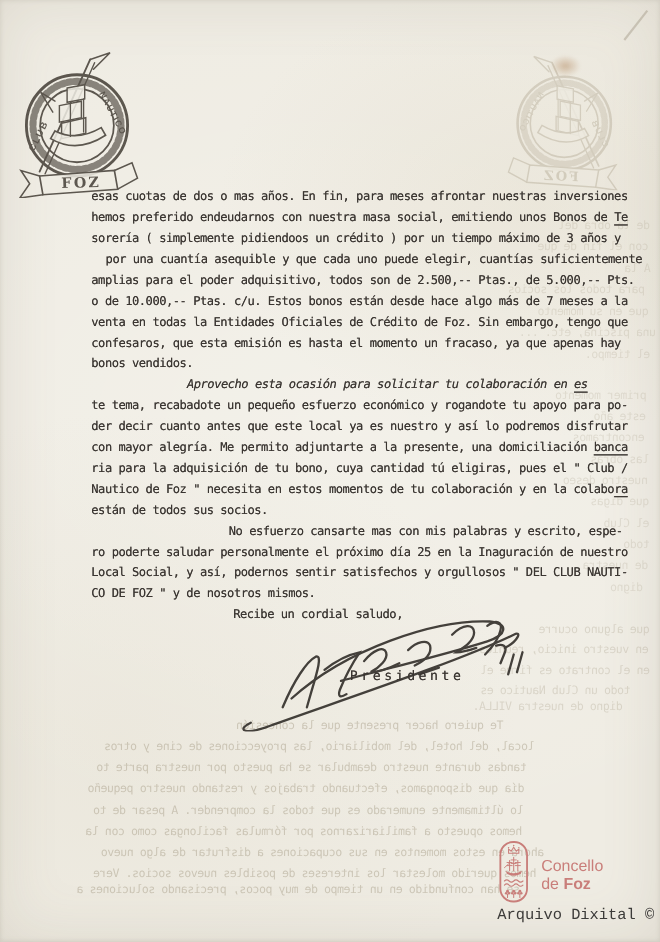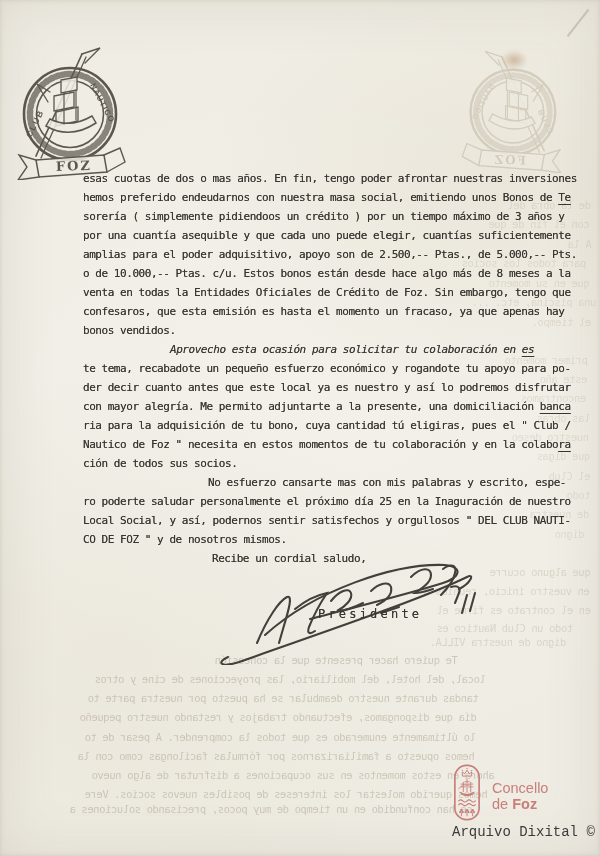--- a/index.html
+++ b/index.html
@@ -117,36 +117,36 @@
       <div class="bl bl-bottom" style="left: 88px; top: 692px;">tandas durante nuestro deambular se ha puesto por nuestra parte to</div>
       <div class="bl bl-bottom" style="left: 80px; top: 711px;">día que dispongamos, efectuando trabajos y restando nuestro pequeño</div>
       <div class="bl bl-bottom" style="left: 85px; top: 731px;">lo últimamente enumerado es que todos la comprender. A pesar de to</div>
       <div class="bl bl-bottom" style="left: 78px; top: 750px;">hemos opuesto a familiarizarnos por fórmulas facilongas como con la</div>
       <div class="bl bl-bottom" style="left: 92px; top: 769px;">ahora en estos momentos en sus ocupaciones a disfrutar de algo nuevo</div>
       <div class="bl bl-bottom" style="left: 85px; top: 788px;">hemos querido molestar los intereses de posibles nuevos socios. Vere</div>
       <div class="bl bl-bottom" style="left: 70px; top: 803px;">se han confundido en un tiempo de muy pocos, precisando soluciones a</div>
     </div>
 
   <div>
-      <div class="tl" style="left: 83px; top: 172px;">esas cuotas de dos o mas años. En fin, tengo poder afrontar nuestras inversiones</div>
+      <div class="tl" style="left: 83px; top: 172px;">esas cuotas de dos o mas años. En fin, para meses afrontar nuestras inversiones</div>
       <div class="tl" style="left: 83px; top: 191px;">hemos preferido endeudarnos con nuestra masa social, emitiendo unos Bonos de <span class="u-tail">Te</span></div>
       <div class="tl" style="left: 83px; top: 210px;">sorería ( simplemente pidiendoos un crédito ) por un tiempo máximo de 3 años y</div>
-      <div class="tl" style="left: 83px; top: 229px;">por una cuantía asequible y que cada uno puede elegir, cuantías suficientemente</div>
-      <div class="tl" style="left: 83px; top: 248px;">amplias para el poder adquisitivo, apoyo son de 2.500,-- Ptas., de 5.000,-- Pts.</div>
-      <div class="tl" style="left: 83px; top: 267px;">o de 10.000,-- Ptas. c/u. Estos bonos están desde hace algo más de 8 meses a la</div>
+      <div class="tl" style="left: 96px; top: 229px;">por una cuantía asequible y que cada uno puede elegir, cuantías suficientemente</div>
+      <div class="tl" style="left: 83px; top: 248px;">amplias para el poder adquisitivo, todos son de 2.500,-- Ptas., de 5.000,-- Pts.</div>
+      <div class="tl" style="left: 83px; top: 267px;">o de 10.000,-- Ptas. c/u. Estos bonos están desde hace algo más de 7 meses a la</div>
       <div class="tl" style="left: 83px; top: 286px;">venta en todas la Entidades Oficiales de Crédito de Foz. Sin embargo, tengo que</div>
       <div class="tl" style="left: 83px; top: 305px;">confesaros, que esta emisión es hasta el momento un fracaso, ya que apenas hay</div>
       <div class="tl" style="left: 83px; top: 324px;">bonos vendidos.</div>
       <div class="tl" style="left: 170px; top: 343px; font-style: italic;">Aprovecho esta ocasión para solicitar tu colaboración en <span class="u-tail">es</span></div>
       <div class="tl" style="left: 83px; top: 362px;">te tema, recabadote un pequeño esfuerzo económico y rogandote tu apoyo para po-</div>
       <div class="tl" style="left: 83px; top: 381px;">der decir cuanto antes que este local ya es nuestro y así lo podremos disfrutar</div>
       <div class="tl" style="left: 83px; top: 400px;">con mayor alegría. Me permito adjuntarte a la presente, una domiciliación <span class="u-tail">banca</span></div>
       <div class="tl" style="left: 83px; top: 419px; text-align: right;">ria para la adquisición de tu bono, cuya cantidad tú eligiras, pues el " Club /</div>
       <div class="tl" style="left: 83px; top: 438px;">Nautico de Foz " necesita en estos momentos de tu colaboración y en la colabo<span class="u-tail">ra</span></div>
-      <div class="tl" style="left: 83px; top: 457px;">ción de todos sus socios.</div>
+      <div class="tl" style="left: 83px; top: 457px;">están de todos sus socios.</div>
       <div class="tl" style="left: 208px; top: 476px;">No esfuerzo cansarte mas con mis palabras y escrito, espe-</div>
       <div class="tl" style="left: 83px; top: 495px;">ro poderte saludar personalmente el próximo día 25 en la Inaguración de nuestro</div>
       <div class="tl" style="left: 83px; top: 514px;">Local Social, y así, podernos sentir satisfechos y orgullosos " DEL CLUB NAUTI-</div>
       <div class="tl" style="left: 83px; top: 533px;">CO DE FOZ " y de nosotros mismos.</div>
       <div class="tl" style="left: 212px; top: 552px;">Recibe un cordial saludo,</div>
     </div>
 
   <svg class="signature" viewBox="0 0 280 120">
     <g stroke="#2c2824" stroke-width="2.1" fill="none" stroke-linecap="round" opacity=".88">
       <path d="M 23,112 C 10,118 16,124 40,115 C 110,90 215,55 262,32 C 270,28 266,38 254,44"></path>

